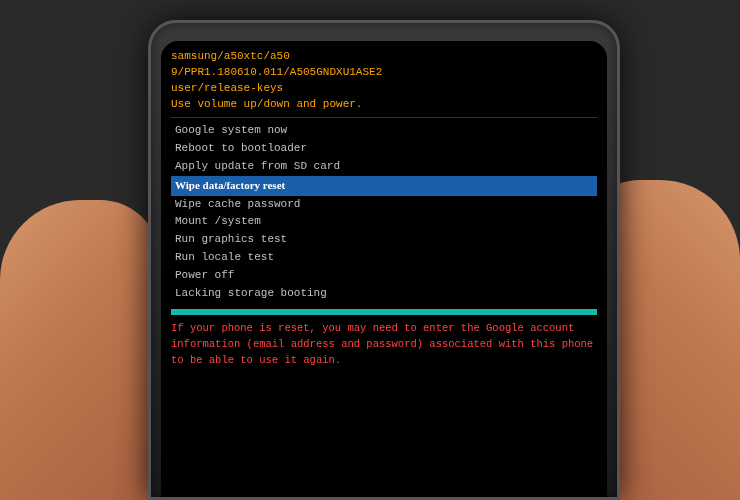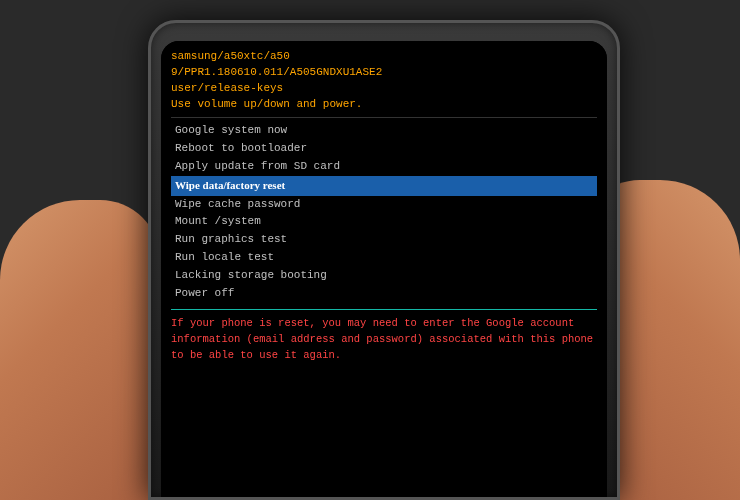--- a/index.html
+++ b/index.html
@@ -105,21 +105,21 @@
     .menu-item.selected {
       background: #1a5faa;
       color: #fff;
       font-weight: bold;
       padding: 2px 4px;
       font-family: Liberation Serif, serif;
     }
 
     .warning-section {
       margin-top: 6px;
-      border-top: 1px solid #14b8a6;
+      border-top: 6px solid #14b8a6;
       padding-top: 6px;
     }
 
     .warning-text {
       color: #ff4444;
       font-size: 10.5px;
       line-height: 1.5;
     }
   </style>
 </head>
@@ -147,22 +147,22 @@
 
         <div>
           <span class="menu-item">Google system now</span>
           <span class="menu-item">Reboot to bootloader</span>
           <span class="menu-item">Apply update from SD card</span>
           <span class="menu-item selected">Wipe data/factory reset</span>
           <span class="menu-item">Wipe cache password</span>
           <span class="menu-item">Mount /system</span>
           <span class="menu-item">Run graphics test</span>
           <span class="menu-item">Run locale test</span>
+          <span class="menu-item">Power off</span>
           <span class="menu-item">Lacking storage booting</span>
-          <span class="menu-item">Power off</span>
         </div>
 
         <div class="warning-section">
           <div class="warning-text">If your phone is reset, you may need to enter the Google account information (email address and password) associated with this phone to be able to use it again.</div>
         </div>
 
       </div>
     </div>
   </div>
 

